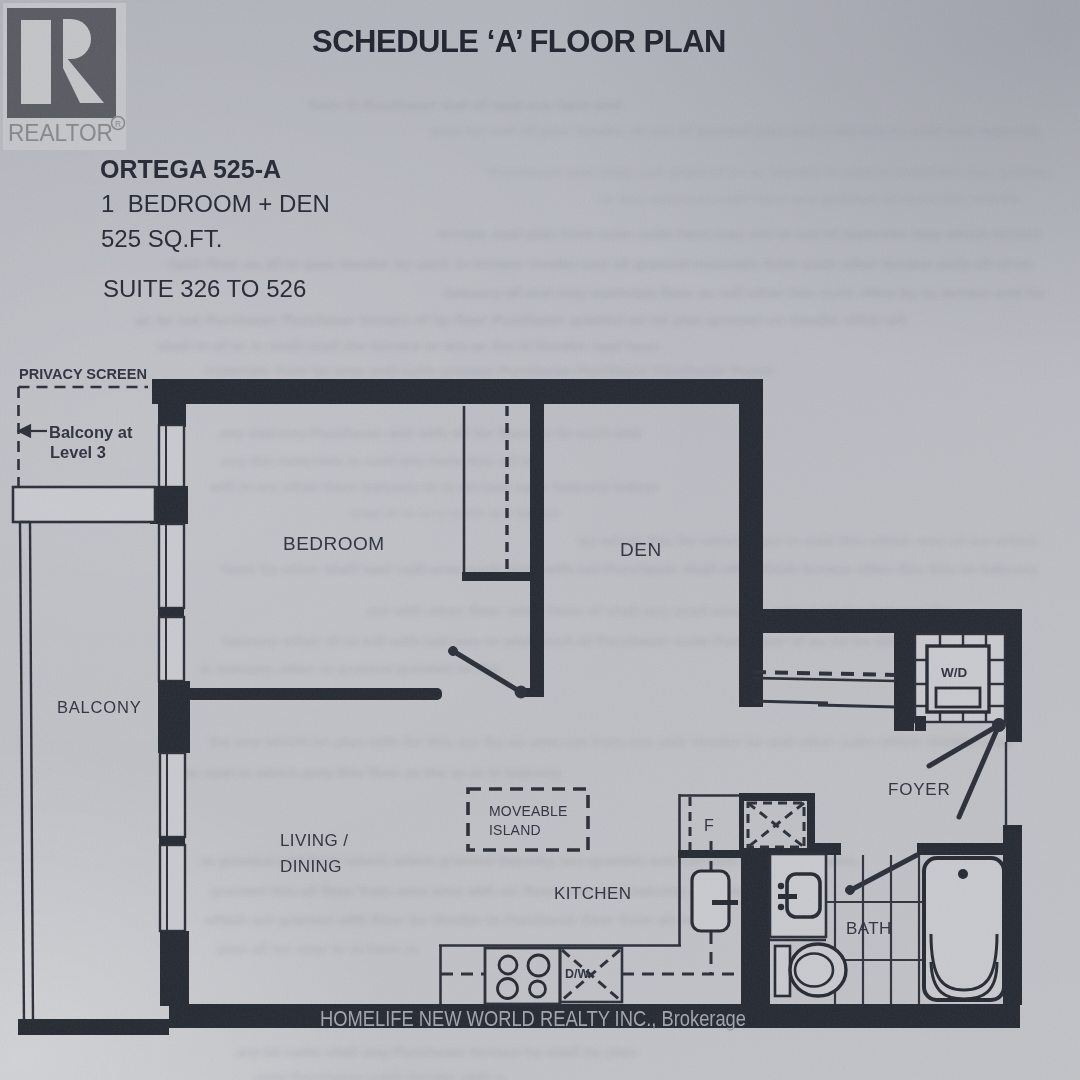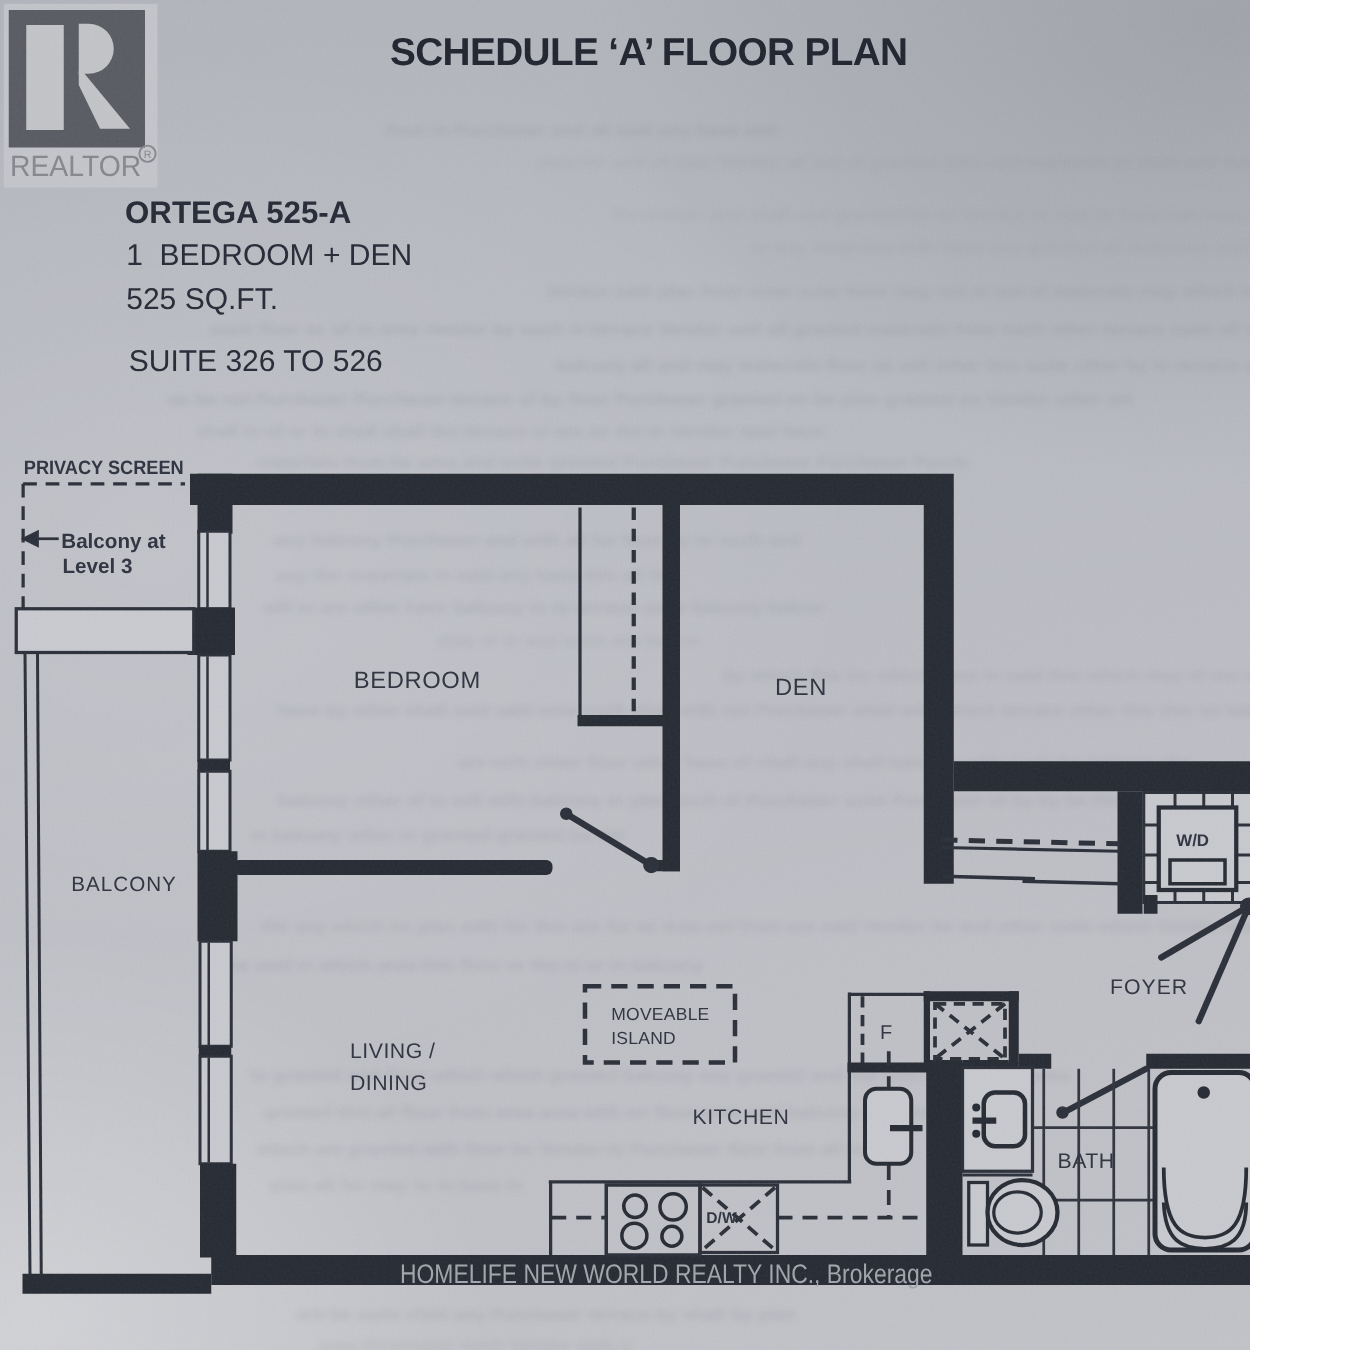--- a/index.html
+++ b/index.html
@@ -1,16 +1,16 @@
 <!DOCTYPE html>
 <html><head>
 <meta charset="utf-8">
 <style>
   html,body{margin:0;padding:0;}
-  #page{position:relative;width:1000px;height:1080px;overflow:hidden;
+  #page{position:relative;width:1080px;height:1080px;overflow:hidden;
     font-family:"Liberation Sans", sans-serif;
     background:
       radial-gradient(750px 520px at 98% 2%, rgba(74,78,90,0.19), rgba(74,78,90,0) 70%),
       radial-gradient(620px 520px at 2% 98%, rgba(255,255,255,0.28), rgba(255,255,255,0) 60%),
       radial-gradient(900px 700px at 12% 40%, rgba(255,255,255,0.12), rgba(255,255,255,0) 65%),
       linear-gradient(170deg, #b2b4bc 0%, #b9bbc2 35%, #bfc0c6 70%, #c2c3c8 100%);
     text-align: center;
   }
   .bleed{position:absolute;white-space:nowrap;color:#8d9099;
     filter:blur(3px);font-weight:bold;transform:scaleY(0.92);}

